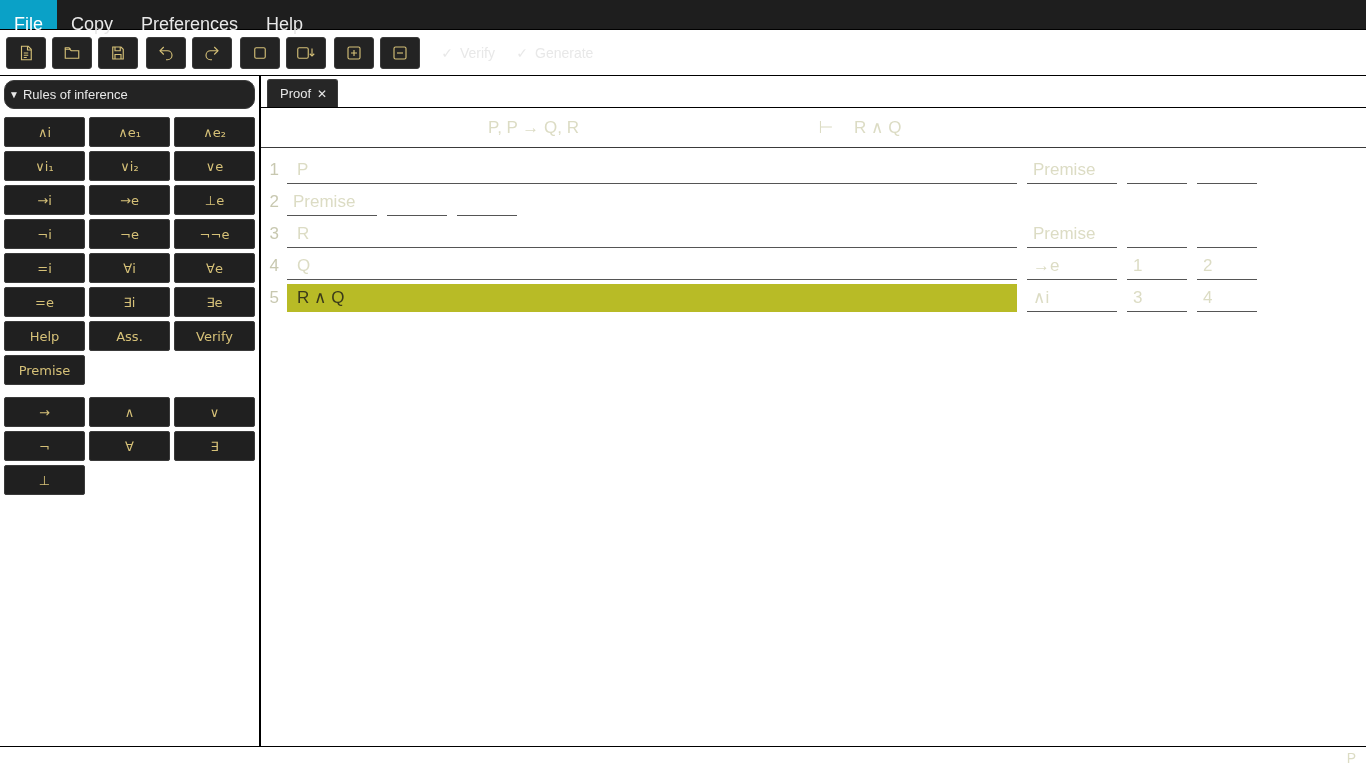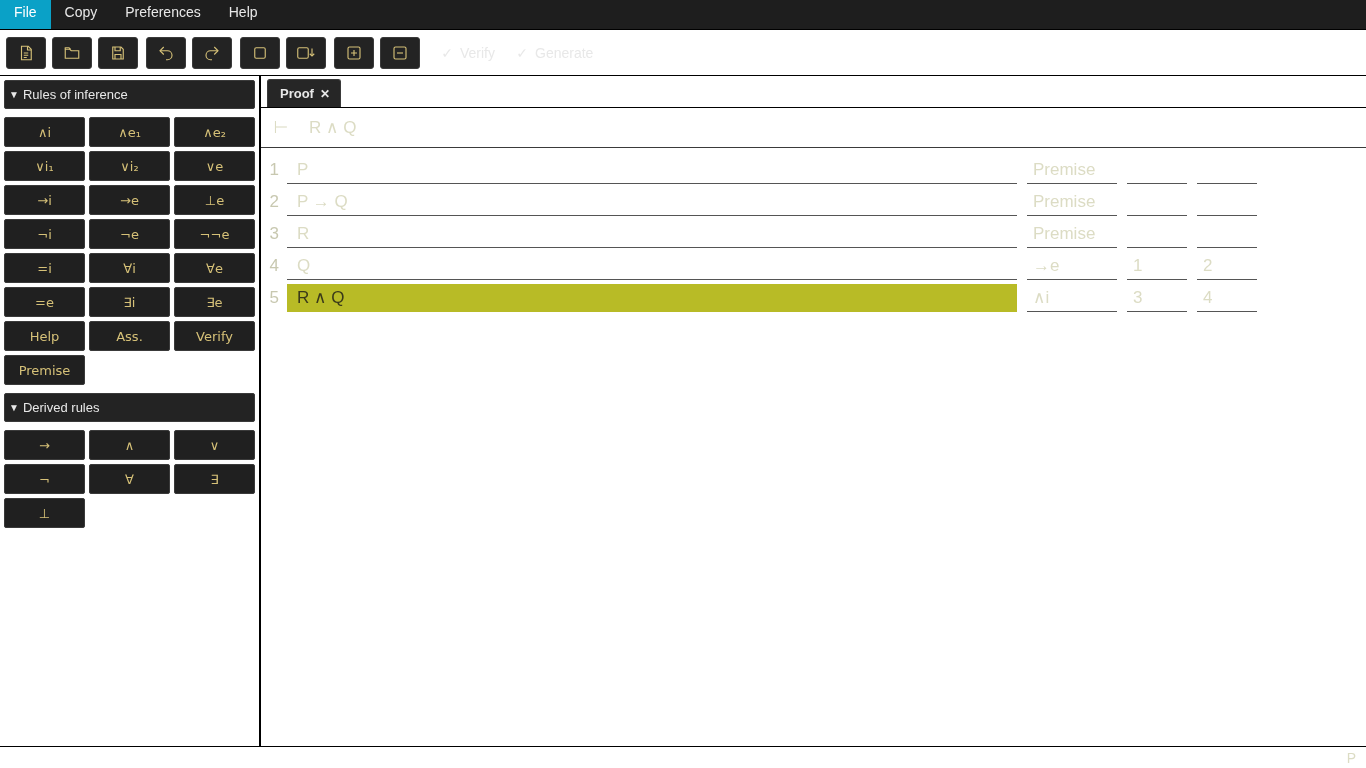--- a/index.html
+++ b/index.html
@@ -6,50 +6,50 @@
 body {
   width: 1366px; height: 768px;
   background: #1a1a1a
     repeating-linear-gradient(0deg, rgba(255,255,255,0.02) 0 1px, transparent 1px 3px),
     repeating-linear-gradient(90deg, rgba(255,255,255,0.02) 0 1px, transparent 1px 3px);
   color: #d6d6d6;
   overflow: hidden;
   display: flex; flex-direction: column;
 }
 .menubar { height: 30px; display: flex; background: #1e1e1e; border-bottom: 1px solid #000; }
-.menu-item { padding: 4px 14px; font-size: 14px; color: #e8e8e8; cursor: pointer; }
+.menu-item { padding: 14px 14px; font-size: 18px; color: #e8e8e8; cursor: pointer; }
 .menu-item.active { background: #0aa1c7; color: #fff; }
 .toolbar { height: 46px; display: flex; align-items: center; padding: 0 6px; gap: 8px; border-bottom: 1px solid #000; }
 .tool-group { display: flex; gap: 6px; }
 .tool-btn {
   width: 40px; height: 32px; border: 1px solid #3a3a3a; border-radius: 3px;
   background: #232323; display: flex; align-items: center; justify-content: center;
   color: #d6c178; cursor: pointer;
 }
 .tool-btn svg { stroke: #d6c178; fill: none; stroke-width: 1.5; }
 .check-label { display: flex; align-items: center; gap: 6px; margin-left: 12px; font-size: 14px; color: #e8e8e8; cursor: pointer; }
 .check-box { width: 14px; height: 14px; display:inline-flex; align-items:center; justify-content:center; color:#e8e8e8; }
 
 .body { flex: 1; display: flex; min-height: 0; }
 .sidebar { width: 260px; border-right: 1px solid #000; padding: 4px; display:flex; flex-direction:column; gap:4px; overflow:auto; }
 .panel-head {
-  font-size: 13px; color: #e8e8e8; padding: 6px 4px; border: 1px solid #3a3a3a; border-radius: 2px;
+  font-size: 13px; color: #e8e8e8; padding: 6px 4px; border: 1px solid #3a3a3a; border-radius: 10px;
   background: #232323; display:flex; align-items:center; gap:4px; cursor:pointer;
 }
 .panel-head::before { content:"▼"; font-size:10px; }
 .grid3 { display:grid; grid-template-columns: repeat(3, 1fr); gap:4px; padding:4px 0; }
 .rule-btn {
   height: 30px; border:1px solid #3a3a3a; border-radius:2px; background:#202020;
   color:#d6c178; font-size:13px; display:flex; align-items:center; justify-content:center; cursor:pointer;
   font-family: "DejaVu Sans", sans-serif;
 }
 
 .main { flex:1; display:flex; flex-direction:column; border-left:1px solid #000; }
 .tabbar { height: 32px; display:flex; align-items:flex-end; padding-left:6px; border-bottom:1px solid #000; }
-.tab { padding:6px 10px 6px 12px; font-size:13px; color:#e8e8e8; background:#262626; border:1px solid #3a3a3a; border-bottom:none; border-radius:3px 3px 0 0; display:flex; align-items:center; gap:6px; cursor:pointer;font-weight:bold;}
+.tab { padding:6px 10px 6px 12px; font-size:13px; color:#e8e8e8; background:#262626; border:1px solid #3a3a3a; border-bottom:none; border-radius:3px 3px 0 0; display:flex; align-items:center; gap:6px; cursor:pointer;}
 .tab .close { font-size:12px; cursor:pointer; }
 
 .sequent-row { display:flex; align-items:center; height:40px; border-bottom:1px solid #3a3a3a; font-family: "DejaVu Sans Mono","Consolas",monospace; font-size:17px; color:#dcdcc4;}
 .sequent-input { flex:1; text-align:center; padding:0 8px; }
 .turnstile { width:40px; text-align:center; color:#dcdcc4; }
 
 .proof-area { flex:1; padding:6px 6px 6px 0; font-family: "DejaVu Sans Mono","Consolas",monospace; font-size:17px; color:#dcdcc4; }
 .proof-row { display:flex; align-items:center; height:32px; }
 .lineno { width:26px; text-align:right; padding-right:8px; color:#c8c8b0; }
 .formula {
@@ -167,54 +167,53 @@
         <div class="rule-btn">∀i</div>
         <div class="rule-btn">∀e</div>
         <div class="rule-btn">=e</div>
         <div class="rule-btn">∃i</div>
         <div class="rule-btn">∃e</div>
         <div class="rule-btn">Help</div>
         <div class="rule-btn">Ass.</div>
         <div class="rule-btn">Verify</div>
         <div class="rule-btn">Premise</div>
       </div>
-      <div class="panel-head">Derived rules</div>
       <div class="grid3">
         <div class="rule-btn">→</div>
         <div class="rule-btn">∧</div>
         <div class="rule-btn">∨</div>
         <div class="rule-btn">¬</div>
         <div class="rule-btn">∀</div>
         <div class="rule-btn">∃</div>
         <div class="rule-btn">⊥</div>
       </div>
     </div>
 
   <div class="main">
     <div class="tabbar">
       <div class="tab">
         <span>Proof</span>
         <span class="close">✕</span>
       </div>
     </div>
     <div class="sequent-row">
+      <div class="sequent-input">P, P → Q, R</div>
       <div class="turnstile">⊢</div>
       <div class="sequent-input" style="flex:0 0 520px; text-align:left;">R ∧ Q</div>
     </div>
     <div class="proof-area" id="proof-area">
         <div class="proof-row">
           <div class="lineno">1</div>
           <div class="formula">P</div>
           <div class="rule-col">Premise</div>
           <div class="ref-col"></div>
           <div class="ref-col"></div>
         </div>
         <div class="proof-row">
           <div class="lineno">2</div>
-          <div class="formula">P → Q</div>
           <div class="rule-col">Premise</div>
           <div class="ref-col"></div>
           <div class="ref-col"></div>
         </div>
         <div class="proof-row">
           <div class="lineno">3</div>
           <div class="formula">R</div>
           <div class="rule-col">Premise</div>
           <div class="ref-col"></div>
           <div class="ref-col"></div>

